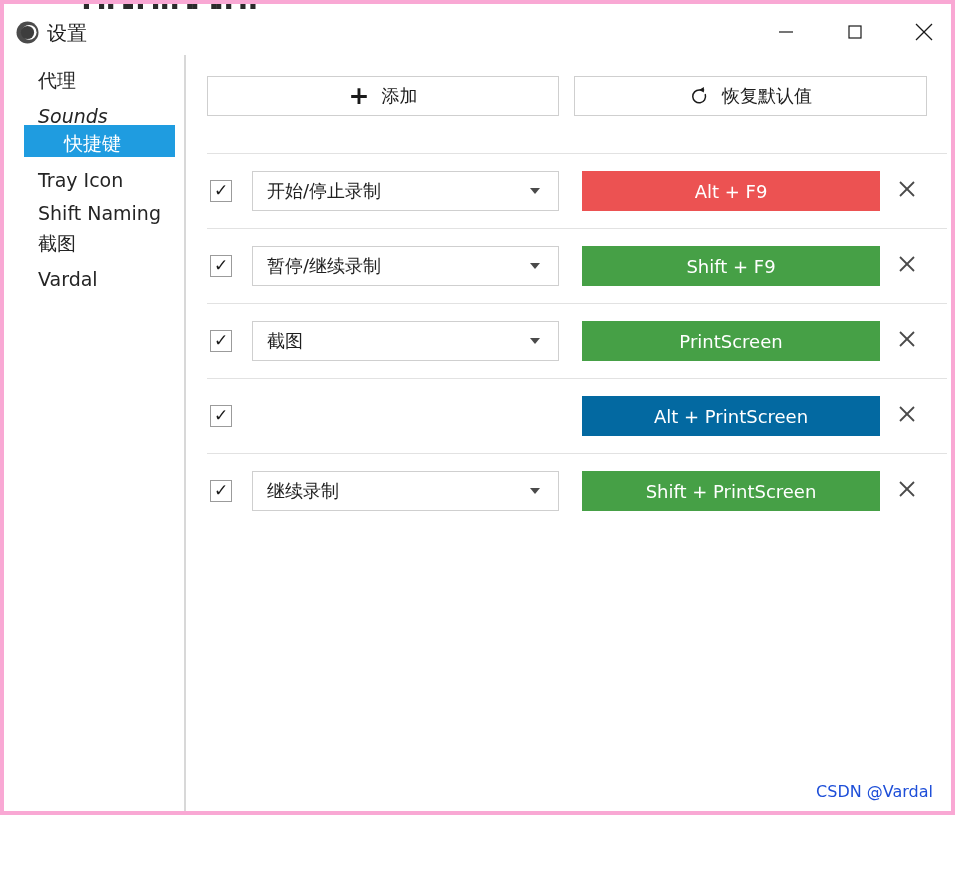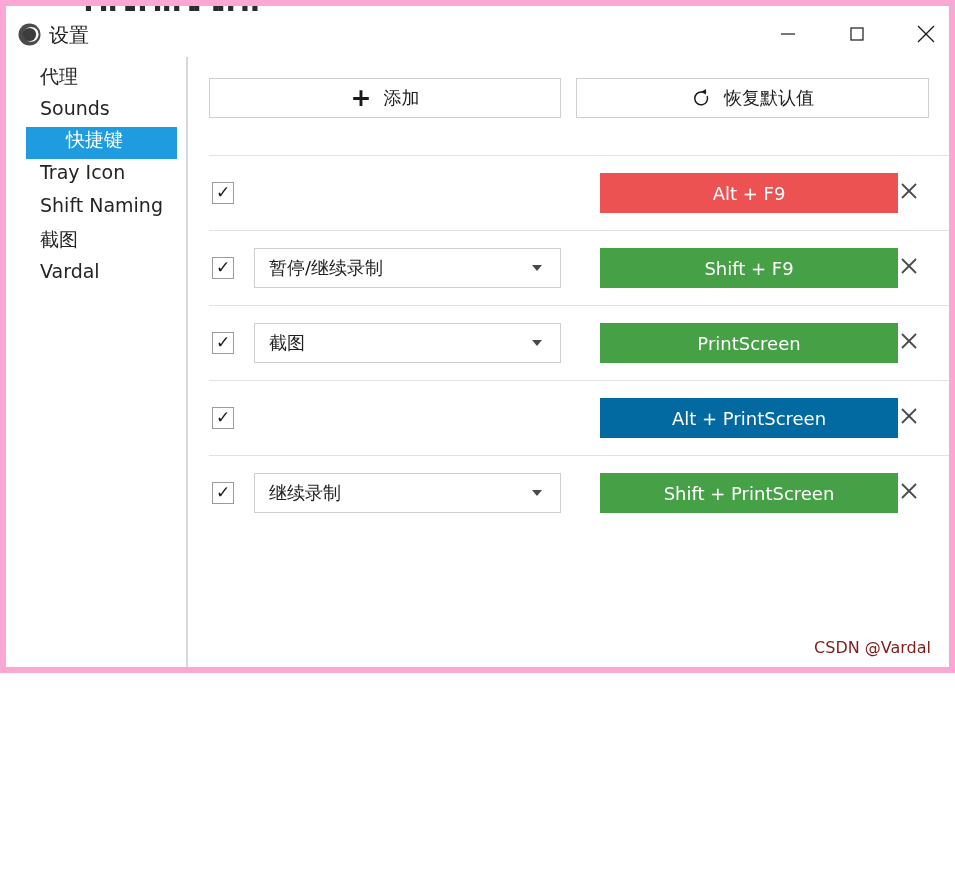--- a/index.html
+++ b/index.html
@@ -7,24 +7,24 @@
     padding: 0;
     background: #ffffff;
   }
   body {
     font-family: "Liberation Sans", "DejaVu Sans", sans-serif;
   }
 
   #app-window {
     position: relative;
     width: 955px;
-    height: 673px;
-    background: #ffffff;
-    box-sizing: border-box;
-    border: 6px solid #f9a8d4;
+    height: 815px;
+    background: #ffffff;
+    box-sizing: border-box;
+    border: 4px solid #f9a8d4;
     overflow: hidden;
   }
 
   
   .top-sliver {
     position: absolute;
     left: 0; top: 0;
     width: 955px;
     height: 5px;
     overflow: hidden;
@@ -86,21 +86,21 @@
     left: 1px; top: 50px;
     width: 179px;
     height: 832px;
   }
   .side-item {
     position: absolute;
     left: 19px;
     width: 151px;
     height: 32px;
     display: flex;
-    align-items: flex-start;
+    align-items: flex-end;
     padding-left: 14px;
     box-sizing: border-box;
     font-size: 19px;
     color: #242424;
     font-family: "DejaVu Sans", sans-serif;
     white-space: nowrap;
     cursor: default;
   }
   .side-item.selected {
     background: #1f9ce0;
@@ -228,21 +228,21 @@
     position: absolute;
     right: 18px;
     width: 0; height: 0;
     border-left: 5px solid transparent;
     border-right: 5px solid transparent;
     border-top: 6px solid #4a4a4a;
   }
 
   .keybtn {
     position: absolute;
-    left: 412px;
+    left: 396px;
     width: 298px;
     height: 40px;
     border: none;
     display: flex;
     align-items: center;
     justify-content: center;
     font-size: 18px;
     color: #ffffff;
     font-family: "DejaVu Sans", sans-serif;
     cursor: default;
@@ -259,21 +259,21 @@
     justify-content: center;
     cursor: default;
   }
 
   
   .watermark {
     position: absolute;
     right: 18px;
     bottom: 10px;
     font-size: 16px;
-    color: #7f1d1d;
+    color: #1d4ed8;
     font-family: "DejaVu Sans", sans-serif;
     white-space: nowrap;
   }
 </style>
 </head>
 <body>
 
 <div id="app-window">
 
   <div class="top-sliver">
@@ -313,21 +313,21 @@
           </svg>
         </span>
       </button>
     </div>
   </div>
 
   <div class="sidebar">
     <div class="side-item" style="top:8px;">
         <span>代理</span>
       </div>
-    <div class="side-item" style="top:41px;">
+    <div class="side-item" style="top:41px;font-style:italic;">
         <span>Sounds</span>
       </div>
     <div class="side-item selected" style="top:71px;">
         <span>快捷键</span>
       </div>
     <div class="side-item" style="top:105px;">
         <span>Tray Icon</span>
       </div>
     <div class="side-item" style="top:138px;">
         <span>Shift Naming</span>
@@ -360,20 +360,24 @@
       </button>
     </div>
 
     <div class="rows">
 
       <div class="hsep"></div>
       <div class="row">
         <div class="chk">
           <span class="tick">✓</span>
         </div>
+        <div class="combo">
+          <span class="cval">开始/停止录制</span>
+          <span class="caret"></span>
+        </div>
         <button class="keybtn" style="background:#ec5252;">
           <span>Alt + F9</span>
         </button>
         <div class="delx">
           <span>
             <svg width="24" height="24" viewBox="0 0 24 24">
               <line x1="5" y1="5" x2="19" y2="19" stroke="#4a4a4a" stroke-width="1.8"></line>
               <line x1="19" y1="5" x2="5" y2="19" stroke="#4a4a4a" stroke-width="1.8"></line>
             </svg>
           </span>

